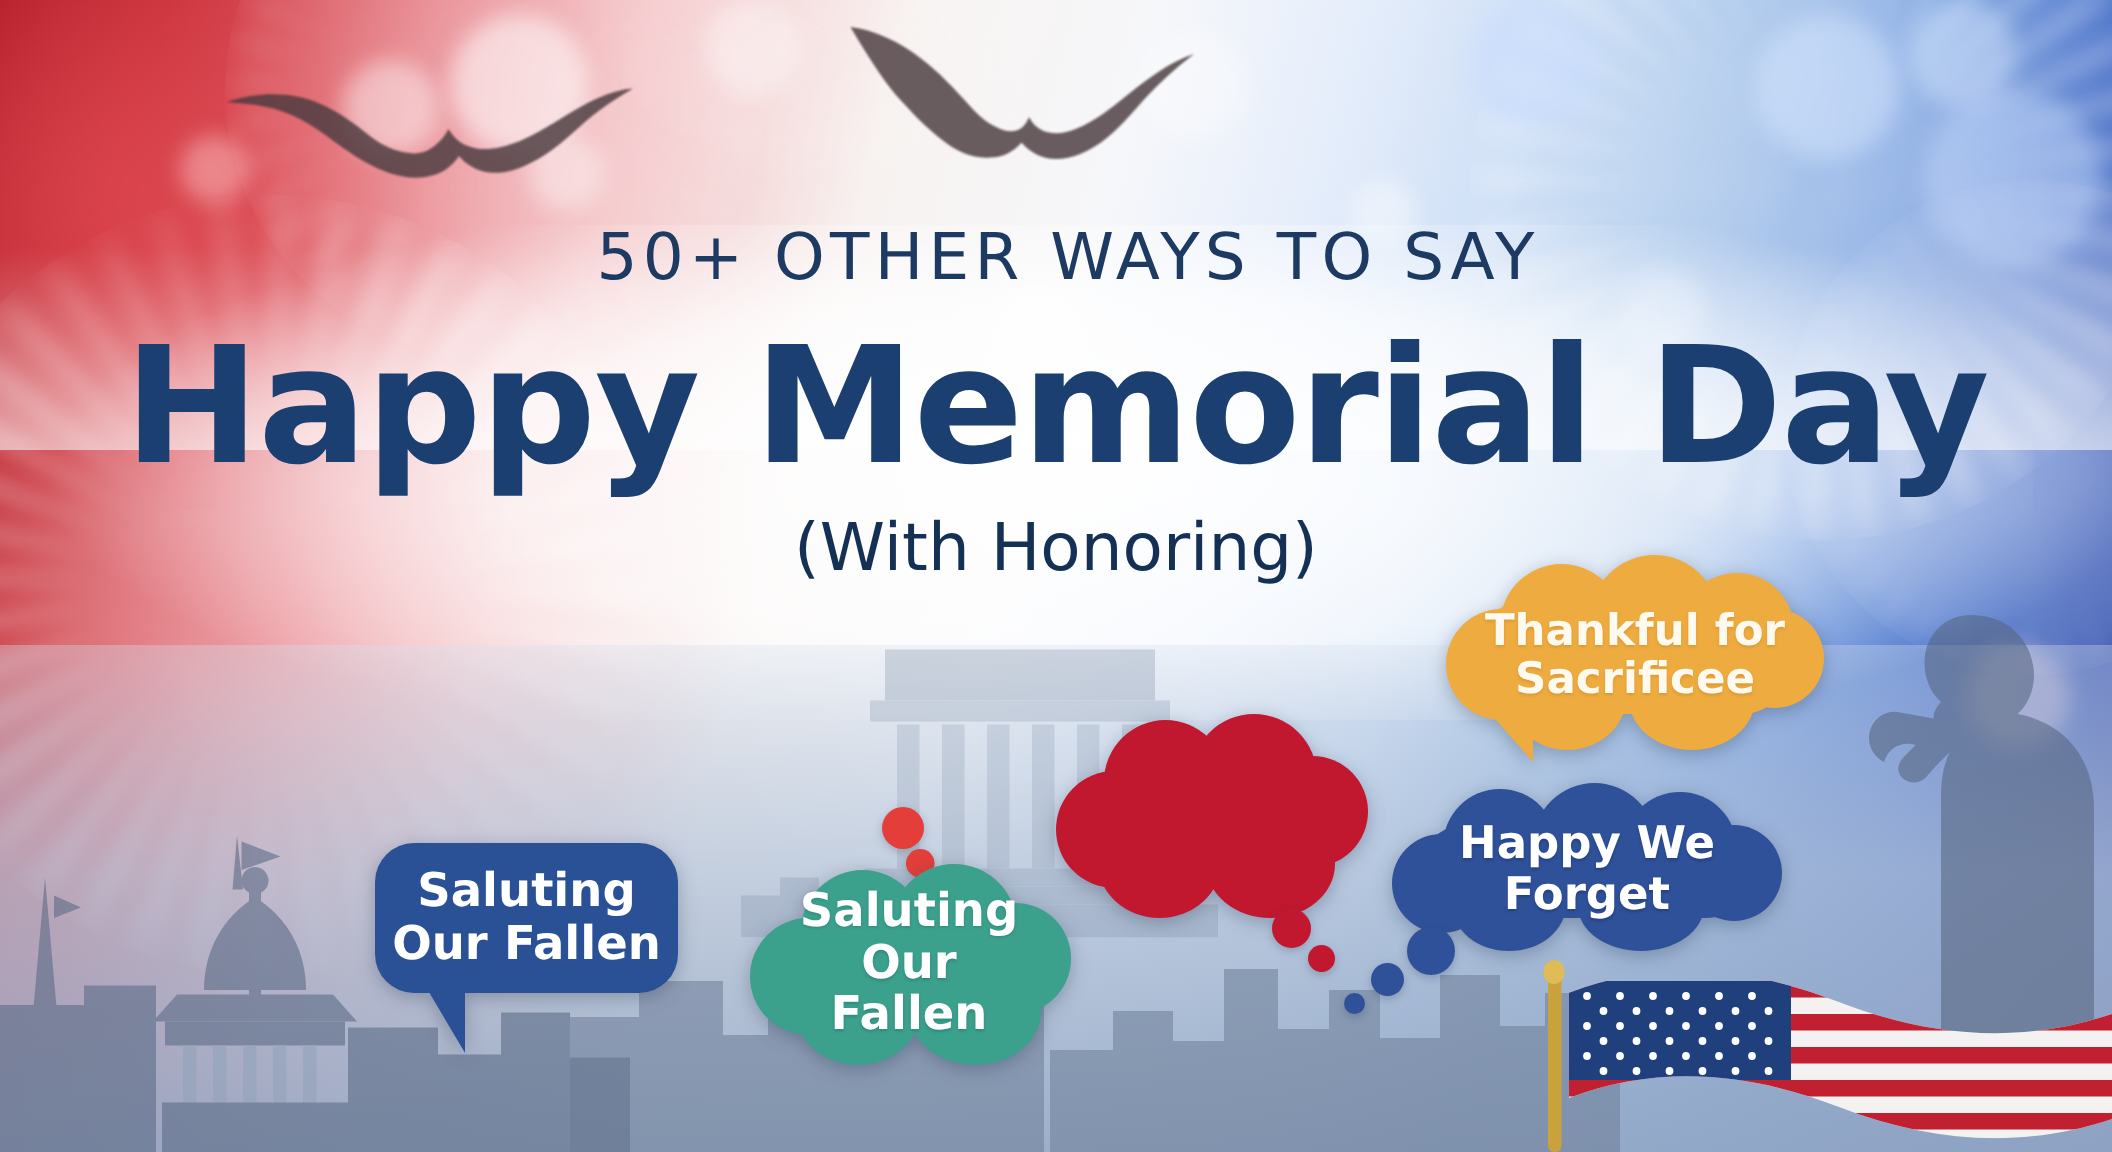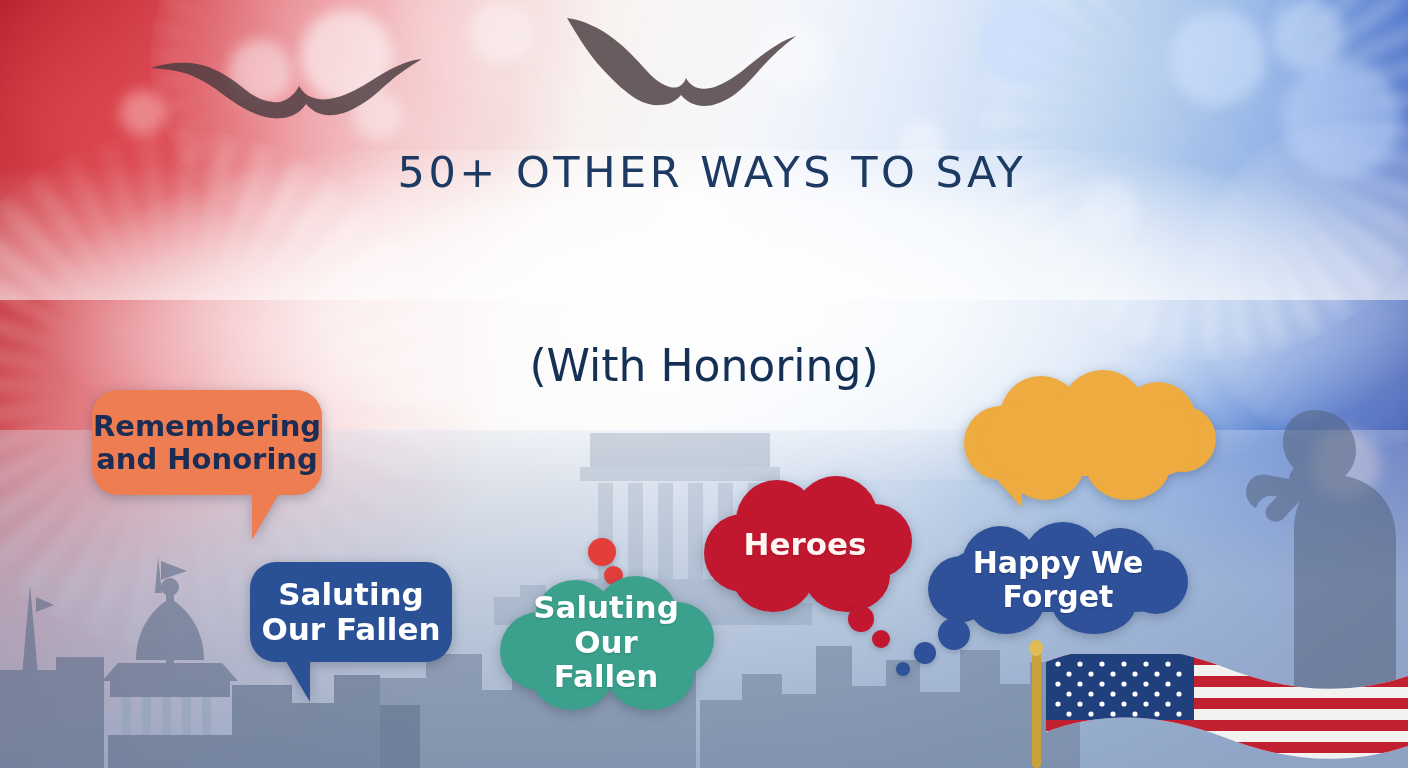--- a/index.html
+++ b/index.html
@@ -238,55 +238,52 @@
           <circle cx="101" cy="80" r="2.6"></circle>
           <circle cx="123" cy="80" r="2.6"></circle>
           <circle cx="145" cy="80" r="2.6"></circle>
           <circle cx="167" cy="80" r="2.6"></circle>
       </g>
       <rect x="30" y="20" width="370" height="120" fill="url(#none)" opacity="0"></rect>
     </g>
   </svg>
 
   <div class="kicker">50+ OTHER WAYS TO SAY</div>
+  <div class="title">Happy Memorial Day</div>
   <div class="subtitle">(With Honoring)</div>
 
-  <div class="bub rect" style="left:92px;top:390px;width:230px;height:105px;background:#ee7d52;color:#1b2d54;font-size:29px;">
-    <div class="txt">
-      <div>Remembering</div>
-      <div>and Honoring</div>
-    </div>
-    <div class="tail" style="left:160px;top:102px;border-left:28px solid #ee7d52;border-bottom:48px solid transparent;"></div>
-  </div>
 
   <div class="dot" style="left:588px;top:538px;width:28px;height:28px;background:#e33e3a;"></div>
   <div class="dot" style="left:604px;top:566px;width:19px;height:19px;background:#e33e3a;"></div>
 
   <div class="bub cloud" style="left:968px;top:388px;width:244px;height:96px;color:#fffaf0;font-size:29px;">
     <div class="blob" style="left:-4px;top:18px;width:74px;height:74px;background:#eeab3f;"></div>
     <div class="blob" style="left:32px;top:-12px;width:82px;height:82px;background:#eeab3f;"></div>
     <div class="blob" style="left:92px;top:-18px;width:86px;height:86px;background:#eeab3f;"></div>
     <div class="blob" style="left:152px;top:-6px;width:76px;height:76px;background:#eeab3f;"></div>
     <div class="blob" style="left:182px;top:18px;width:66px;height:66px;background:#eeab3f;"></div>
     <div class="blob" style="left:38px;top:42px;width:78px;height:70px;background:#eeab3f;"></div>
     <div class="blob" style="left:118px;top:44px;width:84px;height:68px;background:#eeab3f;"></div>
     <div class="core" style="left:14px;top:12px;width:216px;height:76px;background:#eeab3f;"></div>
+    <div class="txt" style="text-shadow:0 1px 2px rgba(150,90,0,.22);">
+      <div>Thankful for</div>
+      <div>Sacrificee</div>
+    </div>
     <div class="tail" style="position:absolute;left:24px;top:86px;z-index:1;width:0;height:0;border-right:30px solid #eeab3f;border-bottom:34px solid transparent;"></div>
   </div>
 
   <div class="bub cloud" style="left:712px;top:492px;width:186px;height:104px;color:#fff5f3;font-size:31px;">
     <div class="blob" style="left:-8px;top:22px;width:78px;height:78px;background:#c1172f;"></div>
     <div class="blob" style="left:24px;top:-12px;width:82px;height:82px;background:#c1172f;"></div>
     <div class="blob" style="left:82px;top:-16px;width:84px;height:84px;background:#c1172f;"></div>
     <div class="blob" style="left:126px;top:12px;width:74px;height:74px;background:#c1172f;"></div>
     <div class="blob" style="left:20px;top:46px;width:82px;height:74px;background:#c1172f;"></div>
     <div class="blob" style="left:92px;top:48px;width:86px;height:72px;background:#c1172f;"></div>
     <div class="core" style="left:10px;top:14px;width:166px;height:82px;background:#c1172f;"></div>
     <div class="txt" style="text-shadow:0 1px 2px rgba(110,0,15,.28);">
-      <div>Heroes</div>
     </div>
   </div>
   <div class="dot" style="left:848px;top:606px;width:26px;height:26px;background:#c1172f;"></div>
   <div class="dot" style="left:872px;top:630px;width:18px;height:18px;background:#c1172f;"></div>
 
   <div class="bub cloud" style="left:932px;top:540px;width:252px;height:80px;color:#fff;font-size:30px;">
     <div class="blob" style="left:-4px;top:16px;width:66px;height:66px;background:#2f5199;"></div>
     <div class="blob" style="left:30px;top:-14px;width:76px;height:76px;background:#2f5199;"></div>
     <div class="blob" style="left:90px;top:-18px;width:82px;height:82px;background:#2f5199;"></div>
     <div class="blob" style="left:150px;top:-12px;width:76px;height:76px;background:#2f5199;"></div>

